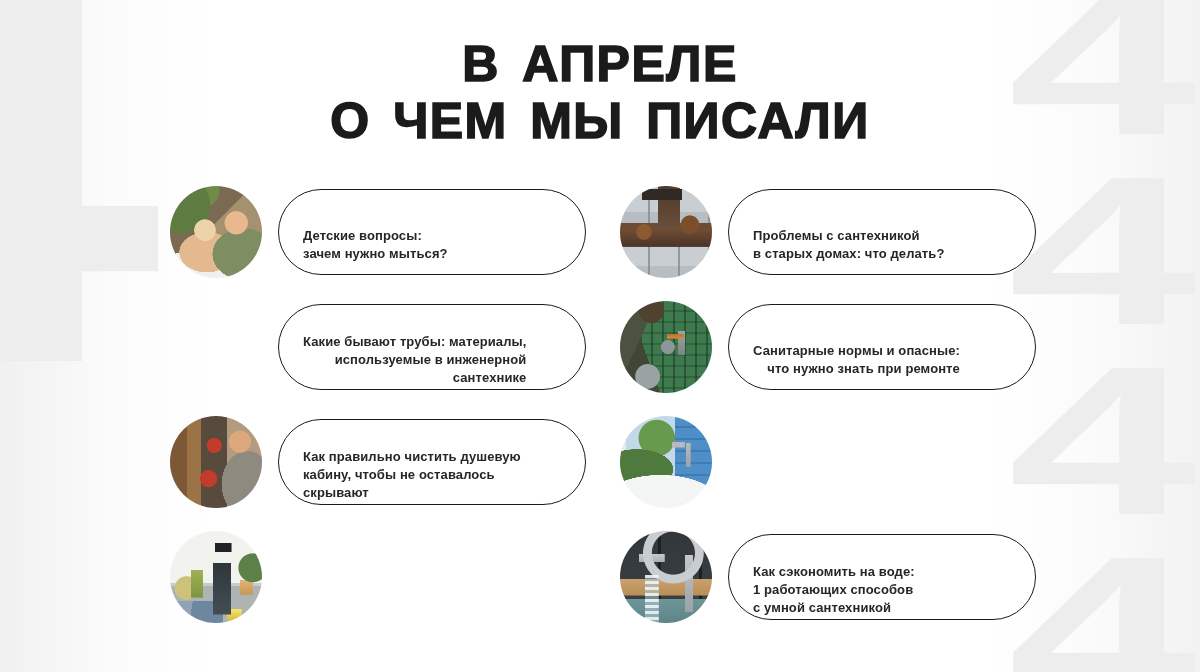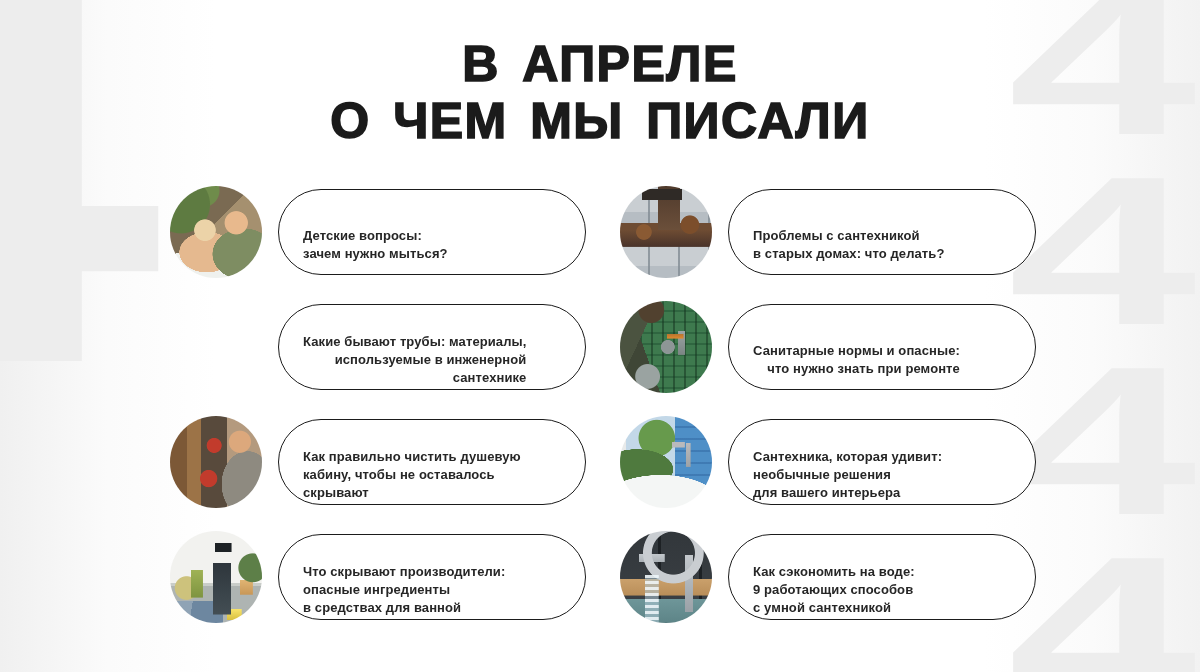--- a/index.html
+++ b/index.html
@@ -142,52 +142,42 @@
   <div class="photo ph3"></div>
   <div class="pill">
     <span class="pill-text">Как правильно чистить душевую
 кабину, чтобы не оставалось
 скрывают</span>
   </div>
 </div>
 
 <div class="item col-left row4">
   <div class="photo ph4"></div>
-  <div class="pill">
-    <span class="pill-text">Что скрывают производители:
-опасные ингредиенты
-в средствах для ванной</span>
-  </div>
 </div>
 
 <div class="item col-right row1">
   <div class="photo ph5"></div>
   <div class="pill">
     <span class="pill-text">Проблемы с сантехникой
 в старых домах: что делать?</span>
   </div>
 </div>
 
 <div class="item col-right row2">
   <div class="photo ph6"></div>
   <div class="pill">
     <span class="pill-text">Санитарные нормы и опасные:
 что нужно знать при ремонте</span>
   </div>
 </div>
 
 <div class="item col-right row3">
   <div class="photo ph7"></div>
-  <div class="pill">
-    <span class="pill-text">Сантехника, которая удивит:
-необычные решения
-для вашего интерьера</span>
-  </div>
 </div>
 
 <div class="item col-right row4">
   <div class="photo ph8"></div>
   <div class="pill">
     <span class="pill-text">Как сэкономить на воде:
-9 работающих способов
+1 работающих способов
 с умной сантехникой</span>
   </div>
 </div>
 
 </body></html>

